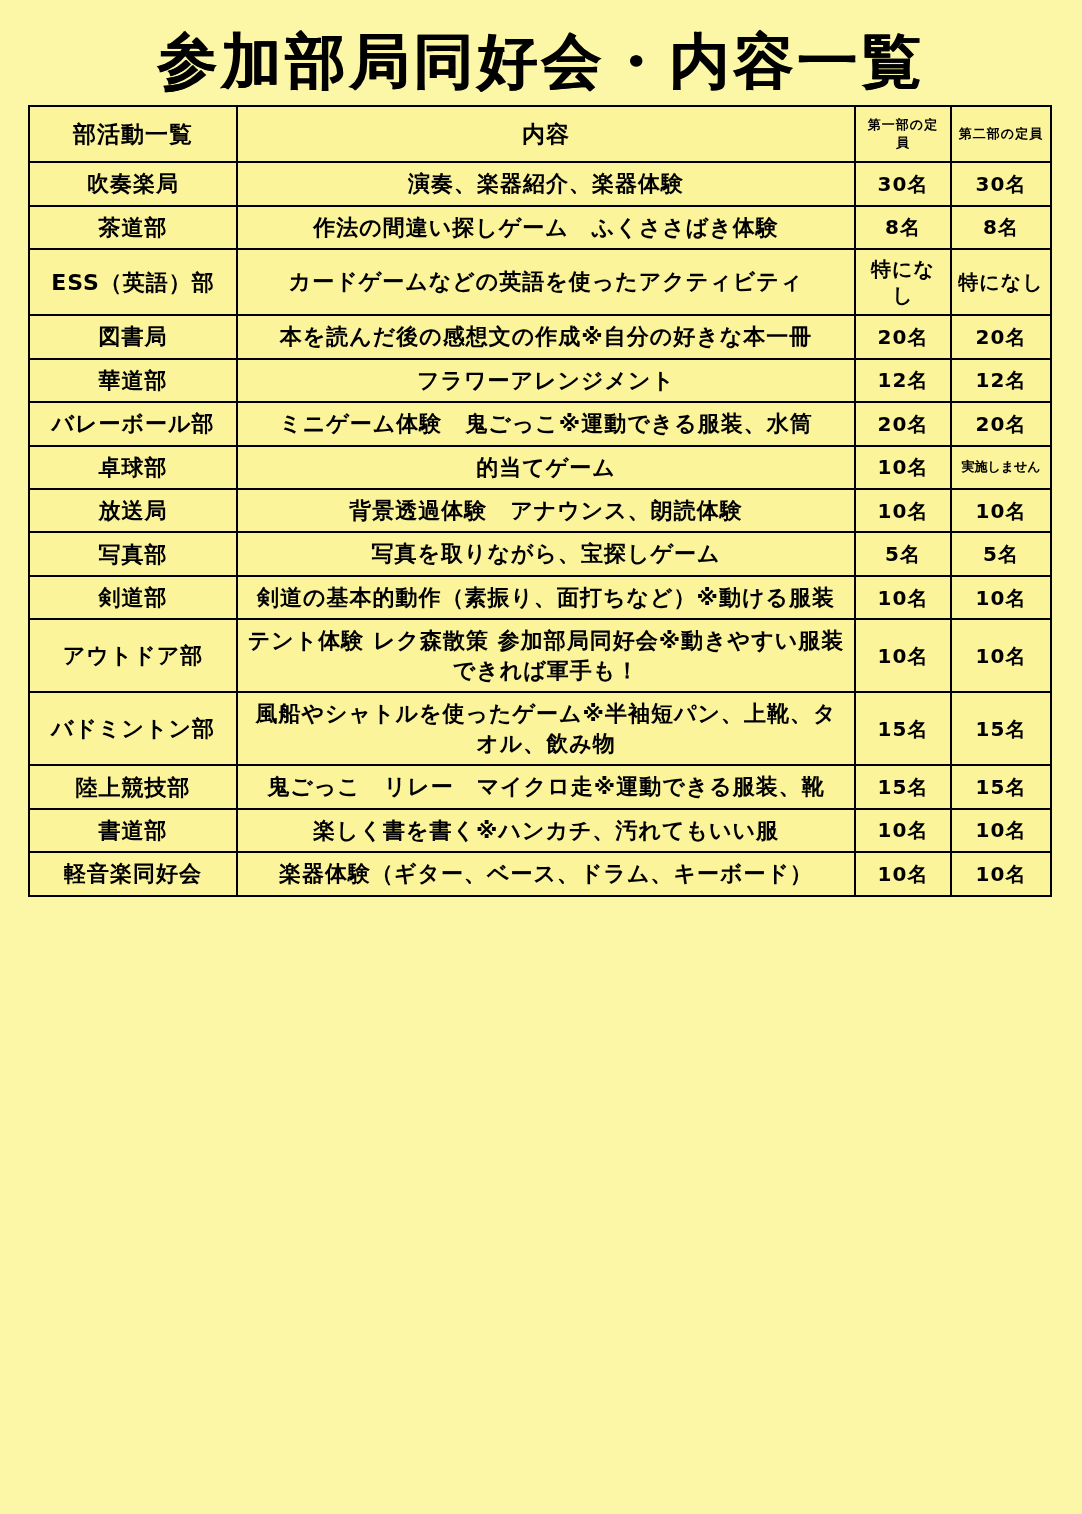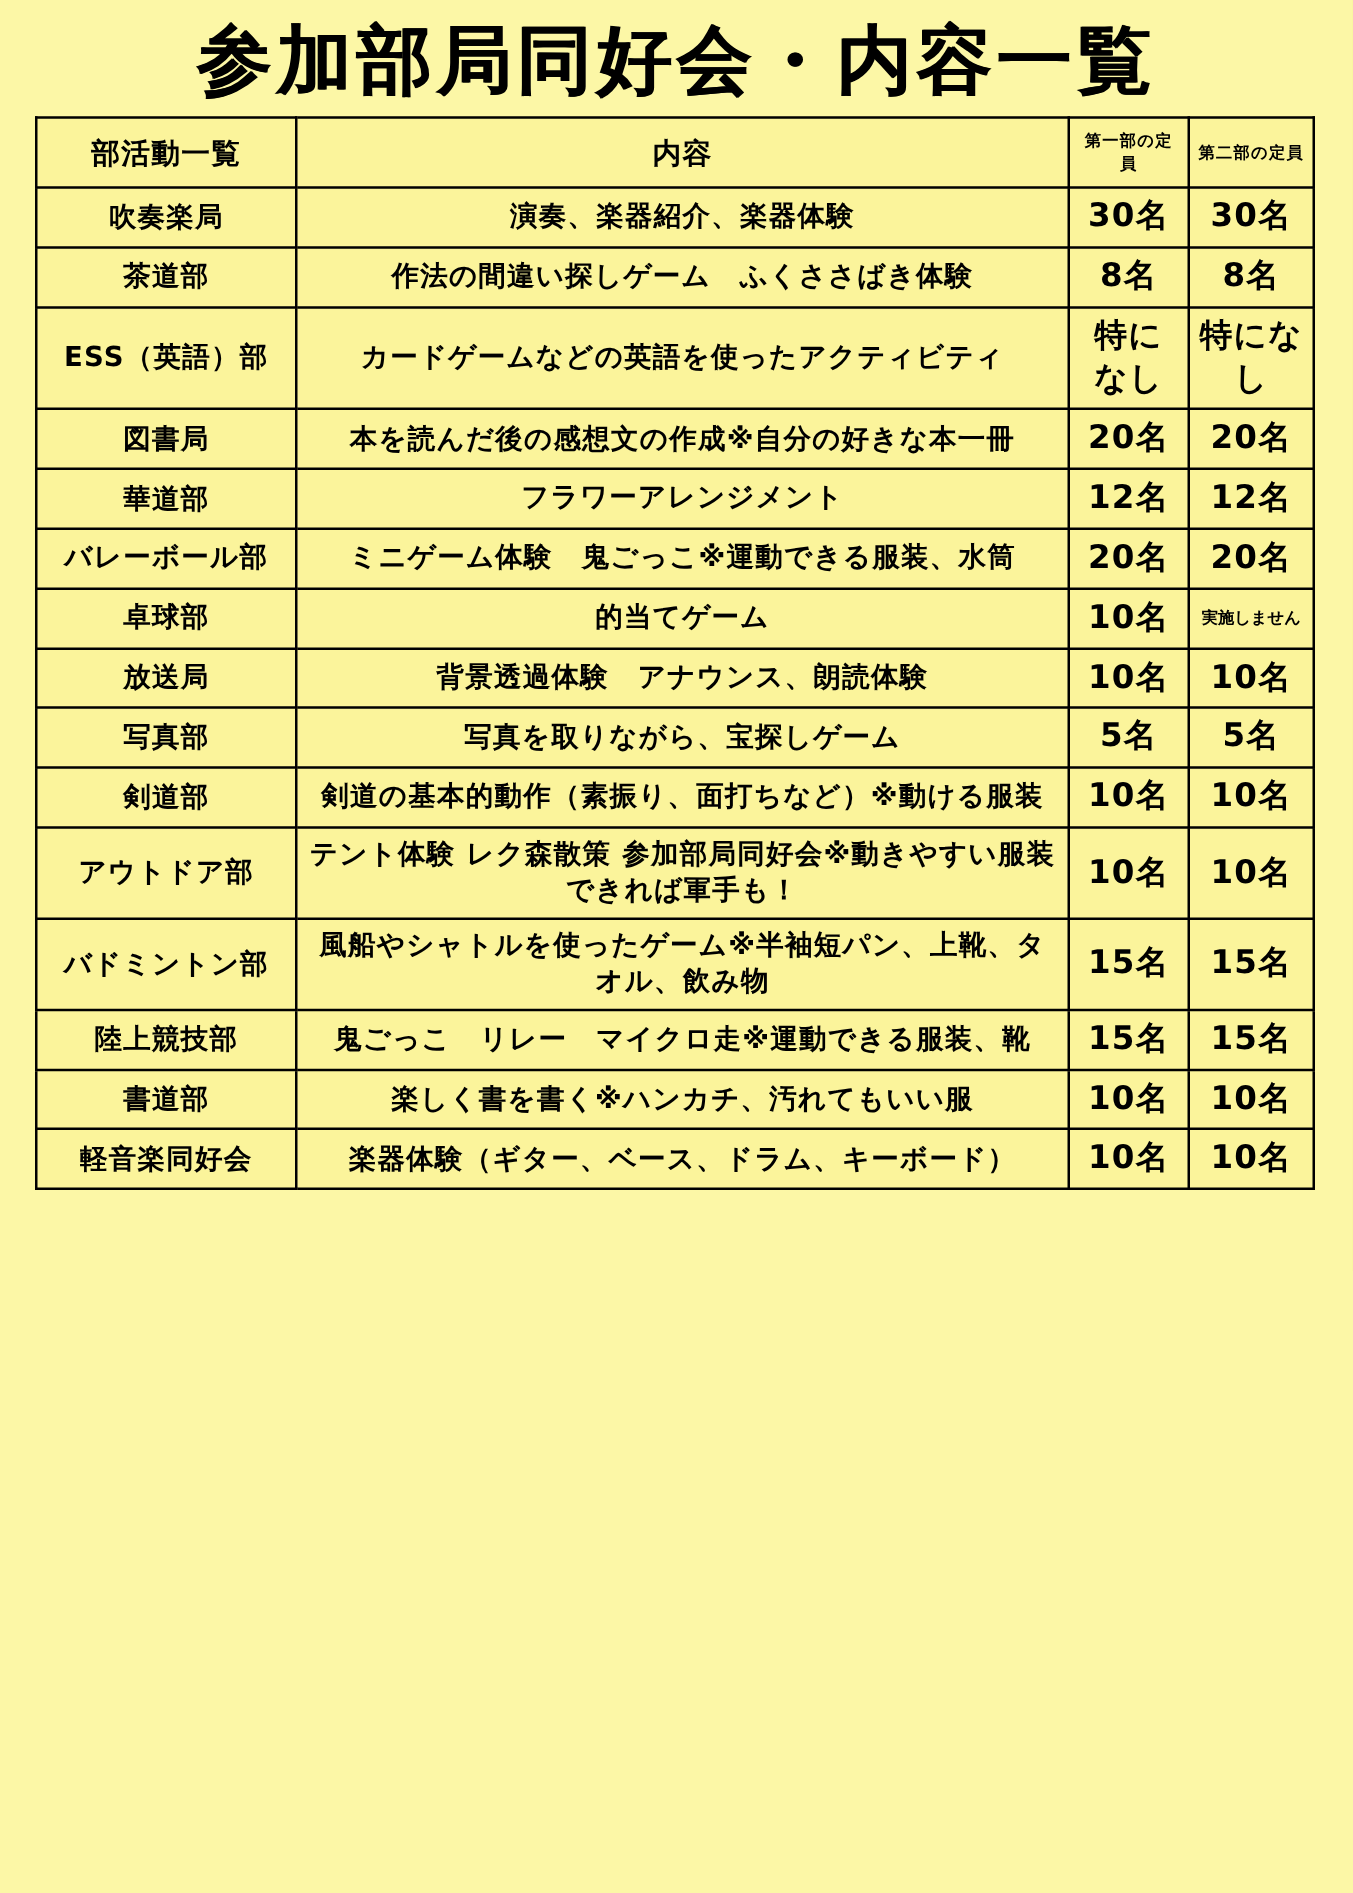--- a/index.html
+++ b/index.html
@@ -12,21 +12,21 @@
     background: #fcf7a6;
     font-family: "DejaVu Sans", sans-serif;
     color: #111;
     overflow: hidden;
   }
   .page {
     width: 1082px;
     height: 1514px;
     position: relative;
     box-sizing: border-box;
-    padding: 10px 28px 0 28px;
+    padding: 22px 28px 0 28px;
   }
   .title {
     text-align: center;
     font-size: 60px;
     font-weight: bold;
     letter-spacing: 4px;
     line-height: 1.12;
     margin: 6px 0 10px 0;
     color: #000;
     font-family: "DejaVu Sans", sans-serif;
@@ -67,21 +67,21 @@
     font-size: 22px;
     line-height: 1.32;
     margin-top: 48px;
   }
   td.desc {
     font-size: 22px;
     line-height: 1.34;
     margin-left: 20px;
   }
   td.cap {
-    font-size: 26px;
+    font-size: 20px;
     line-height: 1.3;
   }
   td.cap.small {
     font-size: 13px;
     line-height: 1.25;
     letter-spacing: 0px;
   }
   .notes {
     margin-top: 22px;
     font-size: 27px;

